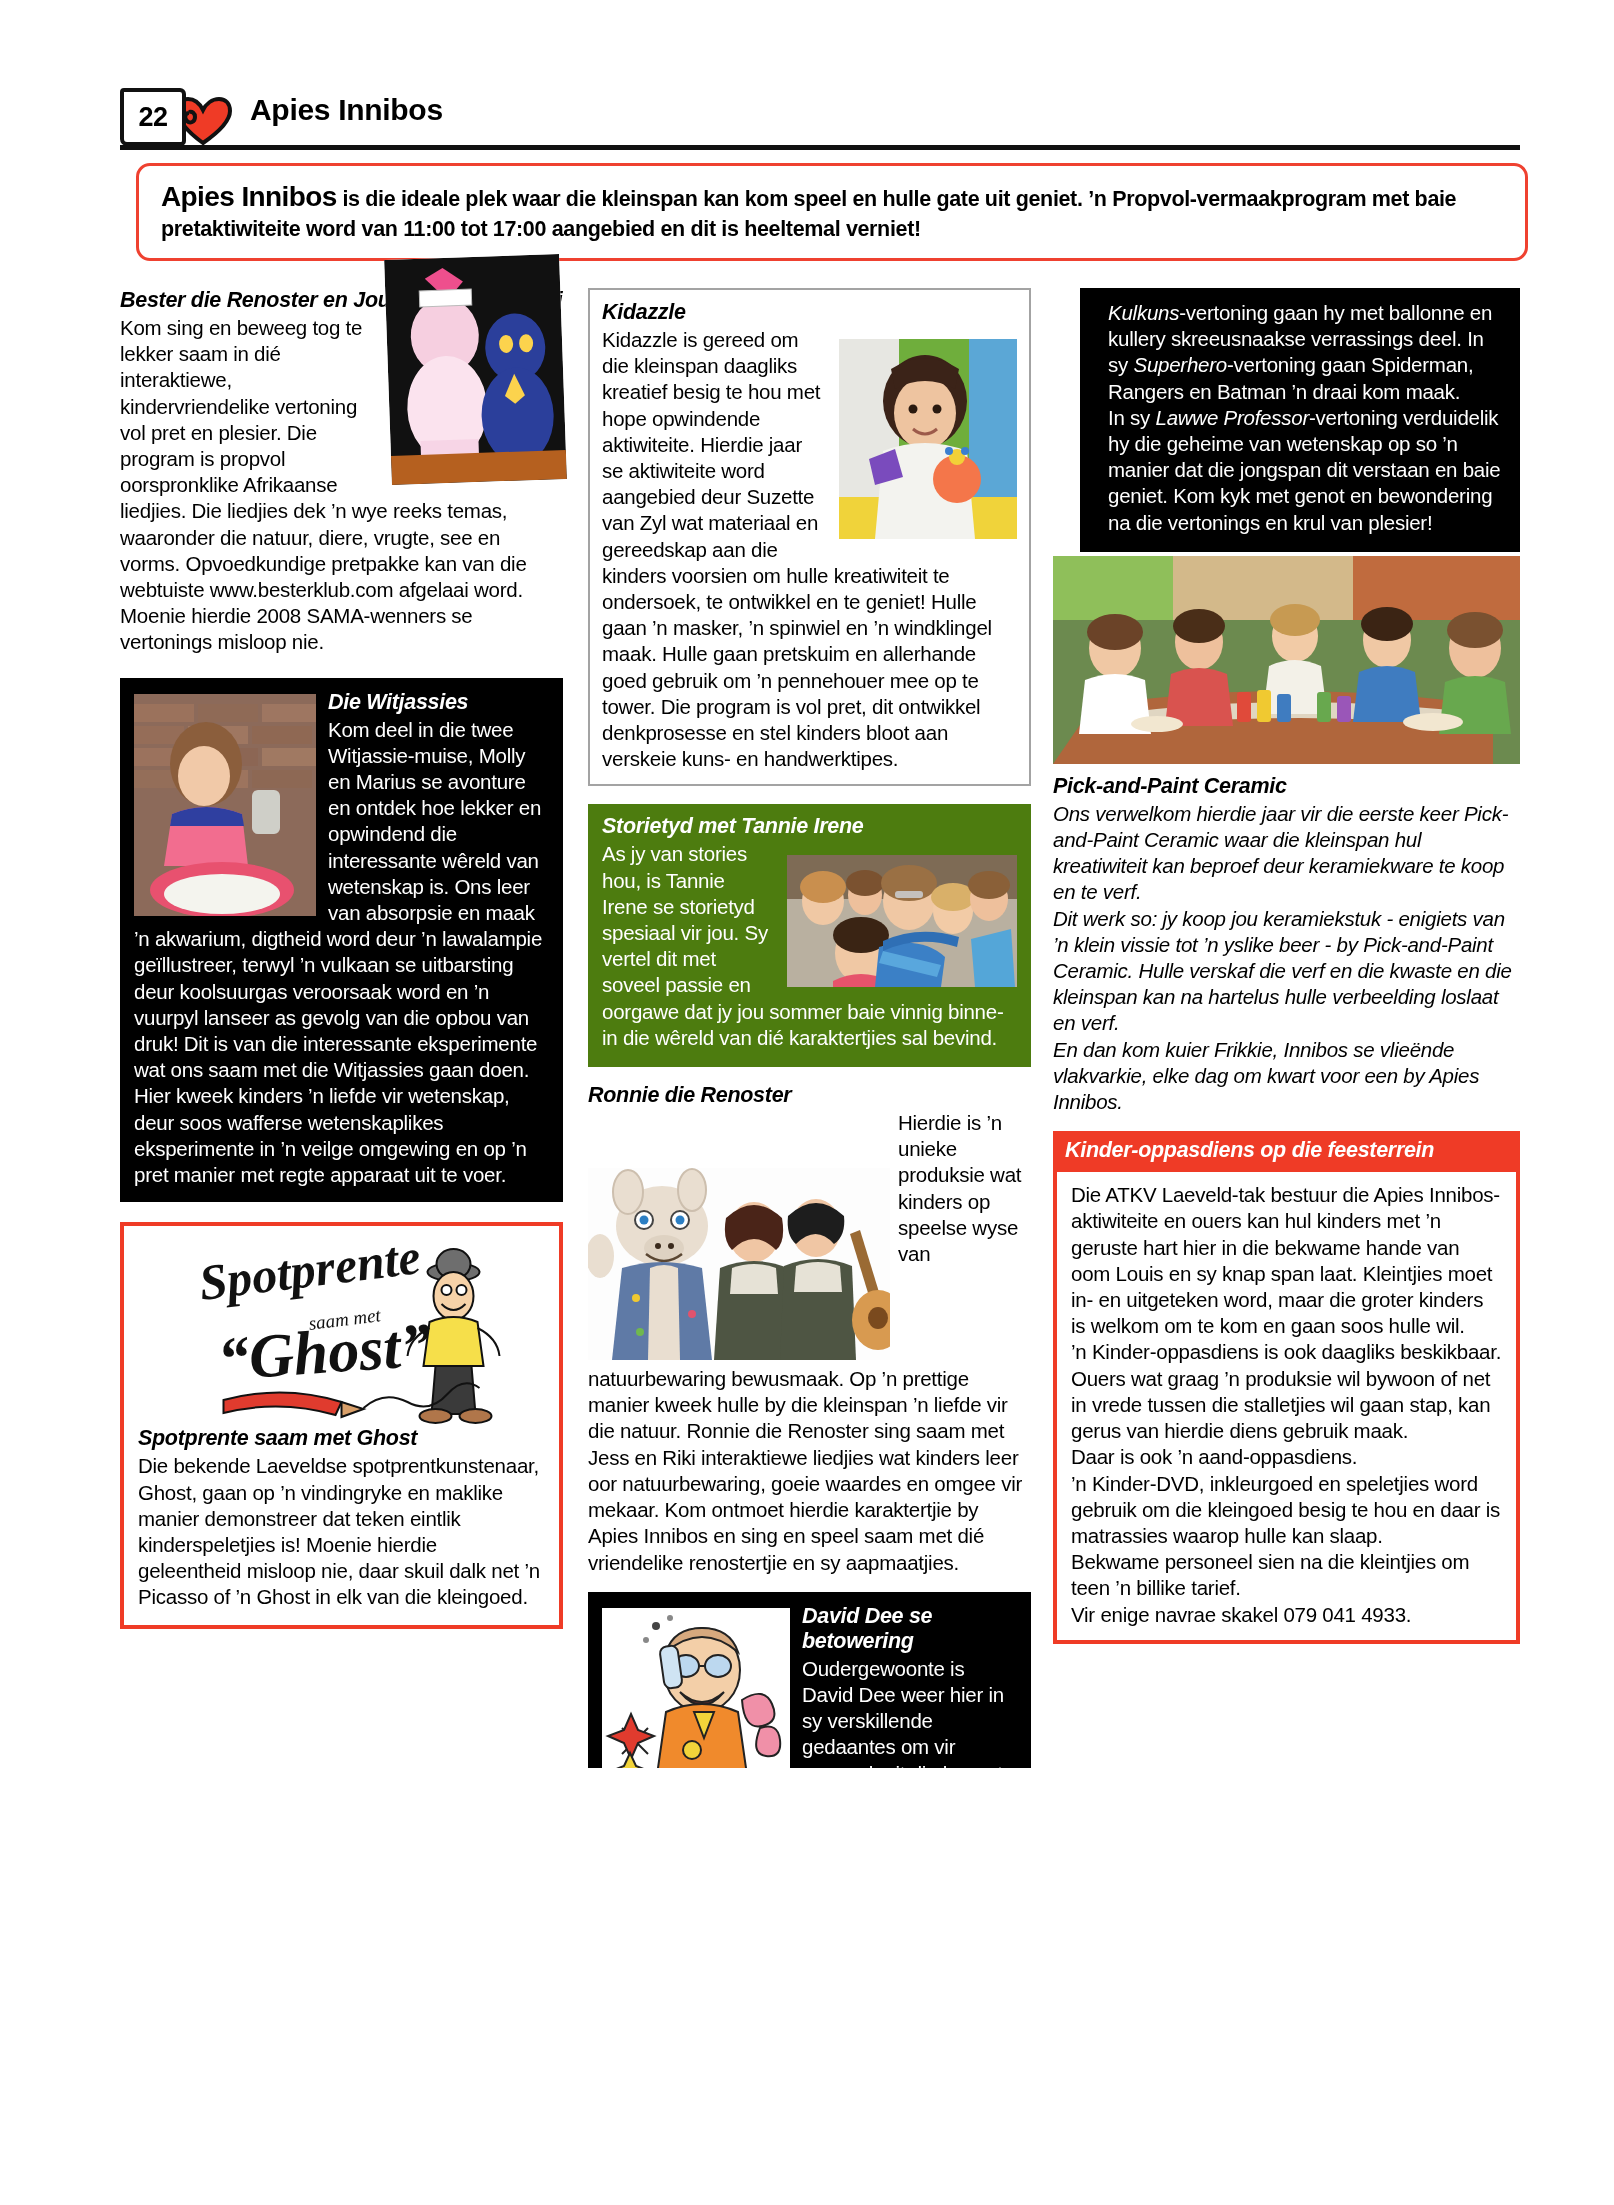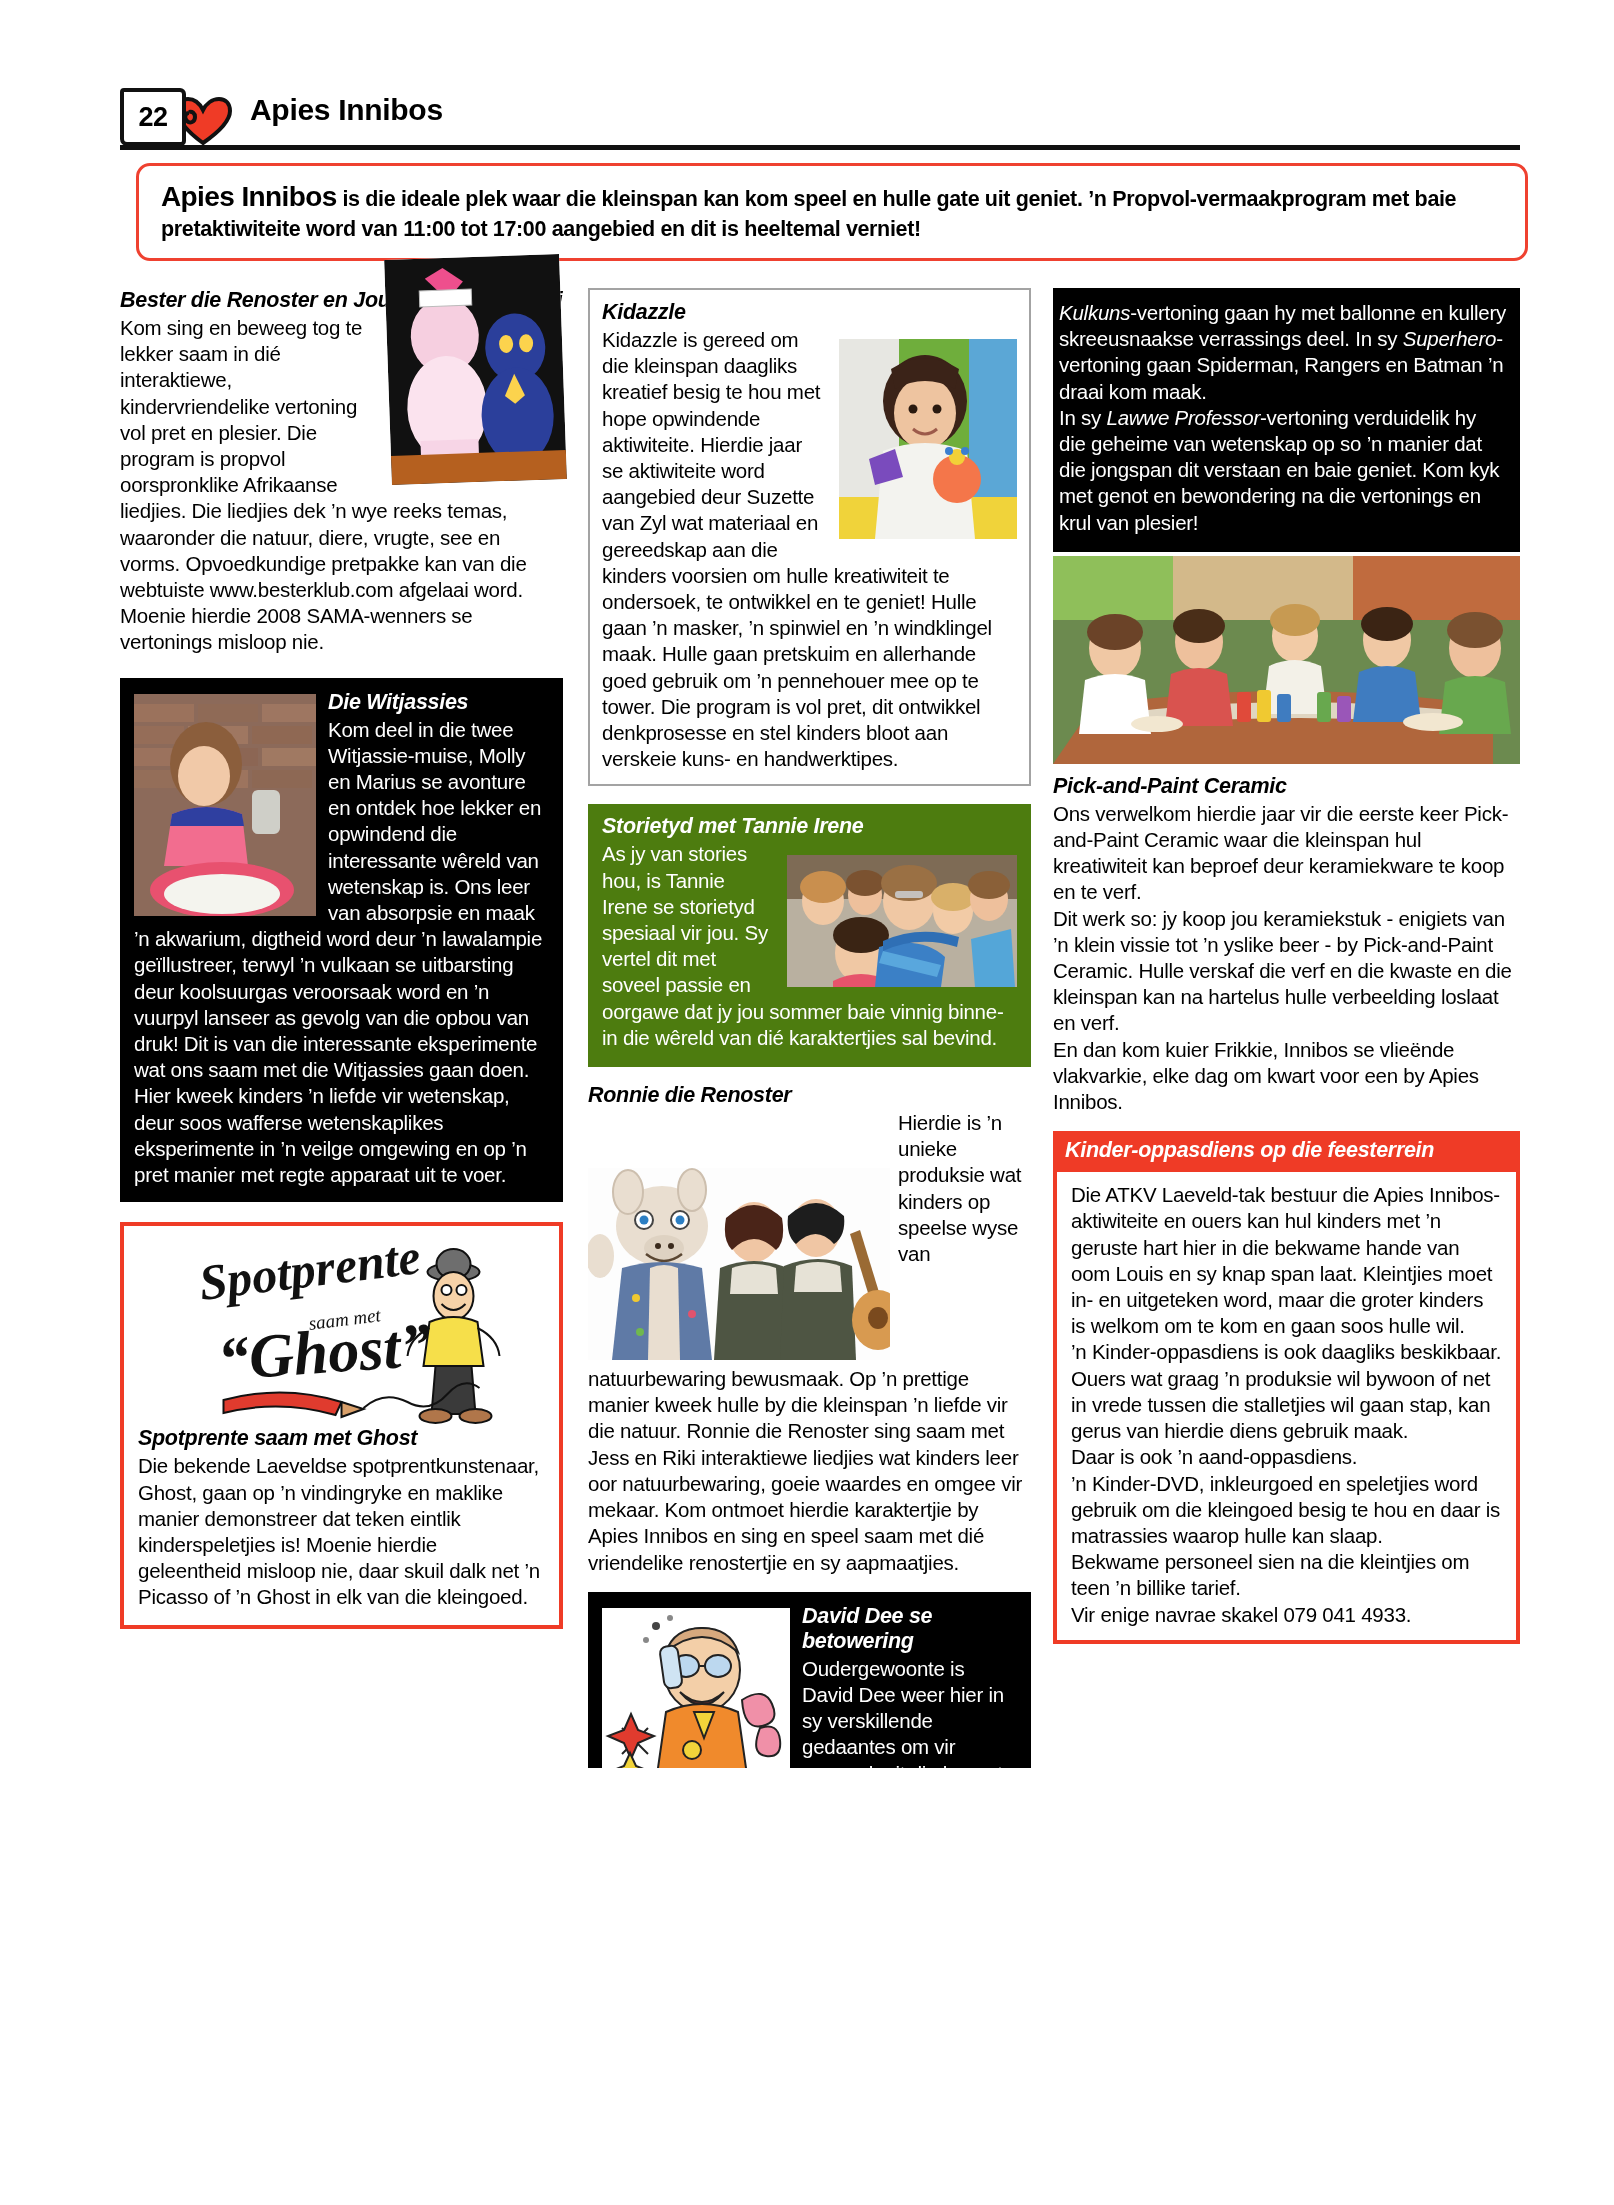--- a/index.html
+++ b/index.html
@@ -313,21 +313,21 @@
       <div class="art-body">
           <p><span>Oudergewoonte is David Dee weer hier in sy verskillende gedaantes om vir vermaak uit die boonste rakke te sorg. In sy </span><em>Komedie</em></p>
         </div>
       <div class="clear"></div>
     </div>
 
   </div>
 
   <div class="col col-3">
 
-    <div class="box-black" style="padding:12px 14px 16px 6px;">
+    <div class="box-black" style="padding:12px 14px 16px 28px;margin-left:27px;">
       <div class="art-body">
         <p><em>Kulkuns</em><span>-vertoning gaan hy met ballonne en kullery skreeusnaakse verrassings deel. In sy </span><em>Superhero</em><span>-vertoning gaan Spiderman, Rangers en Batman ’n draai kom maak.</span><br><span>In sy </span><em>Lawwe Professor</em><span>-vertoning verduidelik hy die geheime van wetenskap op so ’n manier dat die jongspan dit verstaan en baie geniet. Kom kyk met genot en bewondering na die vertonings en krul van plesier!</span></p>
       </div>
     </div>
 
     <div class="ph" style="width:467px;height:208px;margin-top:4px;">
       <svg viewBox="0 0 467 208" preserveAspectRatio="none">
         <rect width="467" height="208" fill="#6c8a4f"></rect>
         <rect x="0" y="0" width="467" height="64" fill="#d3b98a"></rect>
         <rect x="0" y="0" width="120" height="64" fill="#8fbf5a"></rect>
@@ -354,21 +354,21 @@
         <rect x="224" y="138" width="14" height="28" rx="3" fill="#3f7cc0"></rect>
         <rect x="264" y="136" width="14" height="30" rx="3" fill="#68a84e"></rect>
         <rect x="284" y="140" width="14" height="26" rx="3" fill="#9a56b8"></rect>
         <ellipse cx="380" cy="166" rx="30" ry="9" fill="#f2e7d0"></ellipse>
         <ellipse cx="104" cy="168" rx="26" ry="8" fill="#f2e7d0"></ellipse>
       </svg>
     </div>
 
     <div class="sec" style="margin-top:10px;">
       <div class="art-title">Pick-and-Paint Ceramic</div>
-      <div class="art-body" style="white-space:pre-line;">Ons verwelkom hierdie jaar vir die eerste keer Pick-and-Paint Ceramic waar die kleinspan hul kreatiwiteit kan beproef deur keramiekware te koop en te verf.
+      <div class="art-body" style="white-space:pre-line;font-style:italic;">Ons verwelkom hierdie jaar vir die eerste keer Pick-and-Paint Ceramic waar die kleinspan hul kreatiwiteit kan beproef deur keramiekware te koop en te verf.
 Dit werk so: jy koop jou keramiekstuk - enigiets van ’n klein vissie tot ’n yslike beer - by Pick-and-Paint Ceramic. Hulle verskaf die verf en die kwaste en die kleinspan kan na hartelus hulle verbeelding loslaat en verf.
 En dan kom kuier Frikkie, Innibos se vlieënde vlakvarkie, elke dag om kwart voor een by Apies Innibos.</div>
     </div>
 
     <div style="margin-top:10px;">
       <div class="redbar">
         <div class="art-title">Kinder-oppasdiens op die feesterrein</div>
       </div>
       <div class="box-redframe" style="border-top:none;padding:10px 14px 12px 14px;">
         <div class="art-body" style="white-space:pre-line;">Die ATKV Laeveld-tak bestuur die Apies Innibos-aktiwiteite en ouers kan hul kinders met ’n geruste hart hier in die bekwame hande van oom Louis en sy knap span laat. Kleintjies moet in- en uitgeteken word, maar die groter kinders is welkom om te kom en gaan soos hulle wil.

